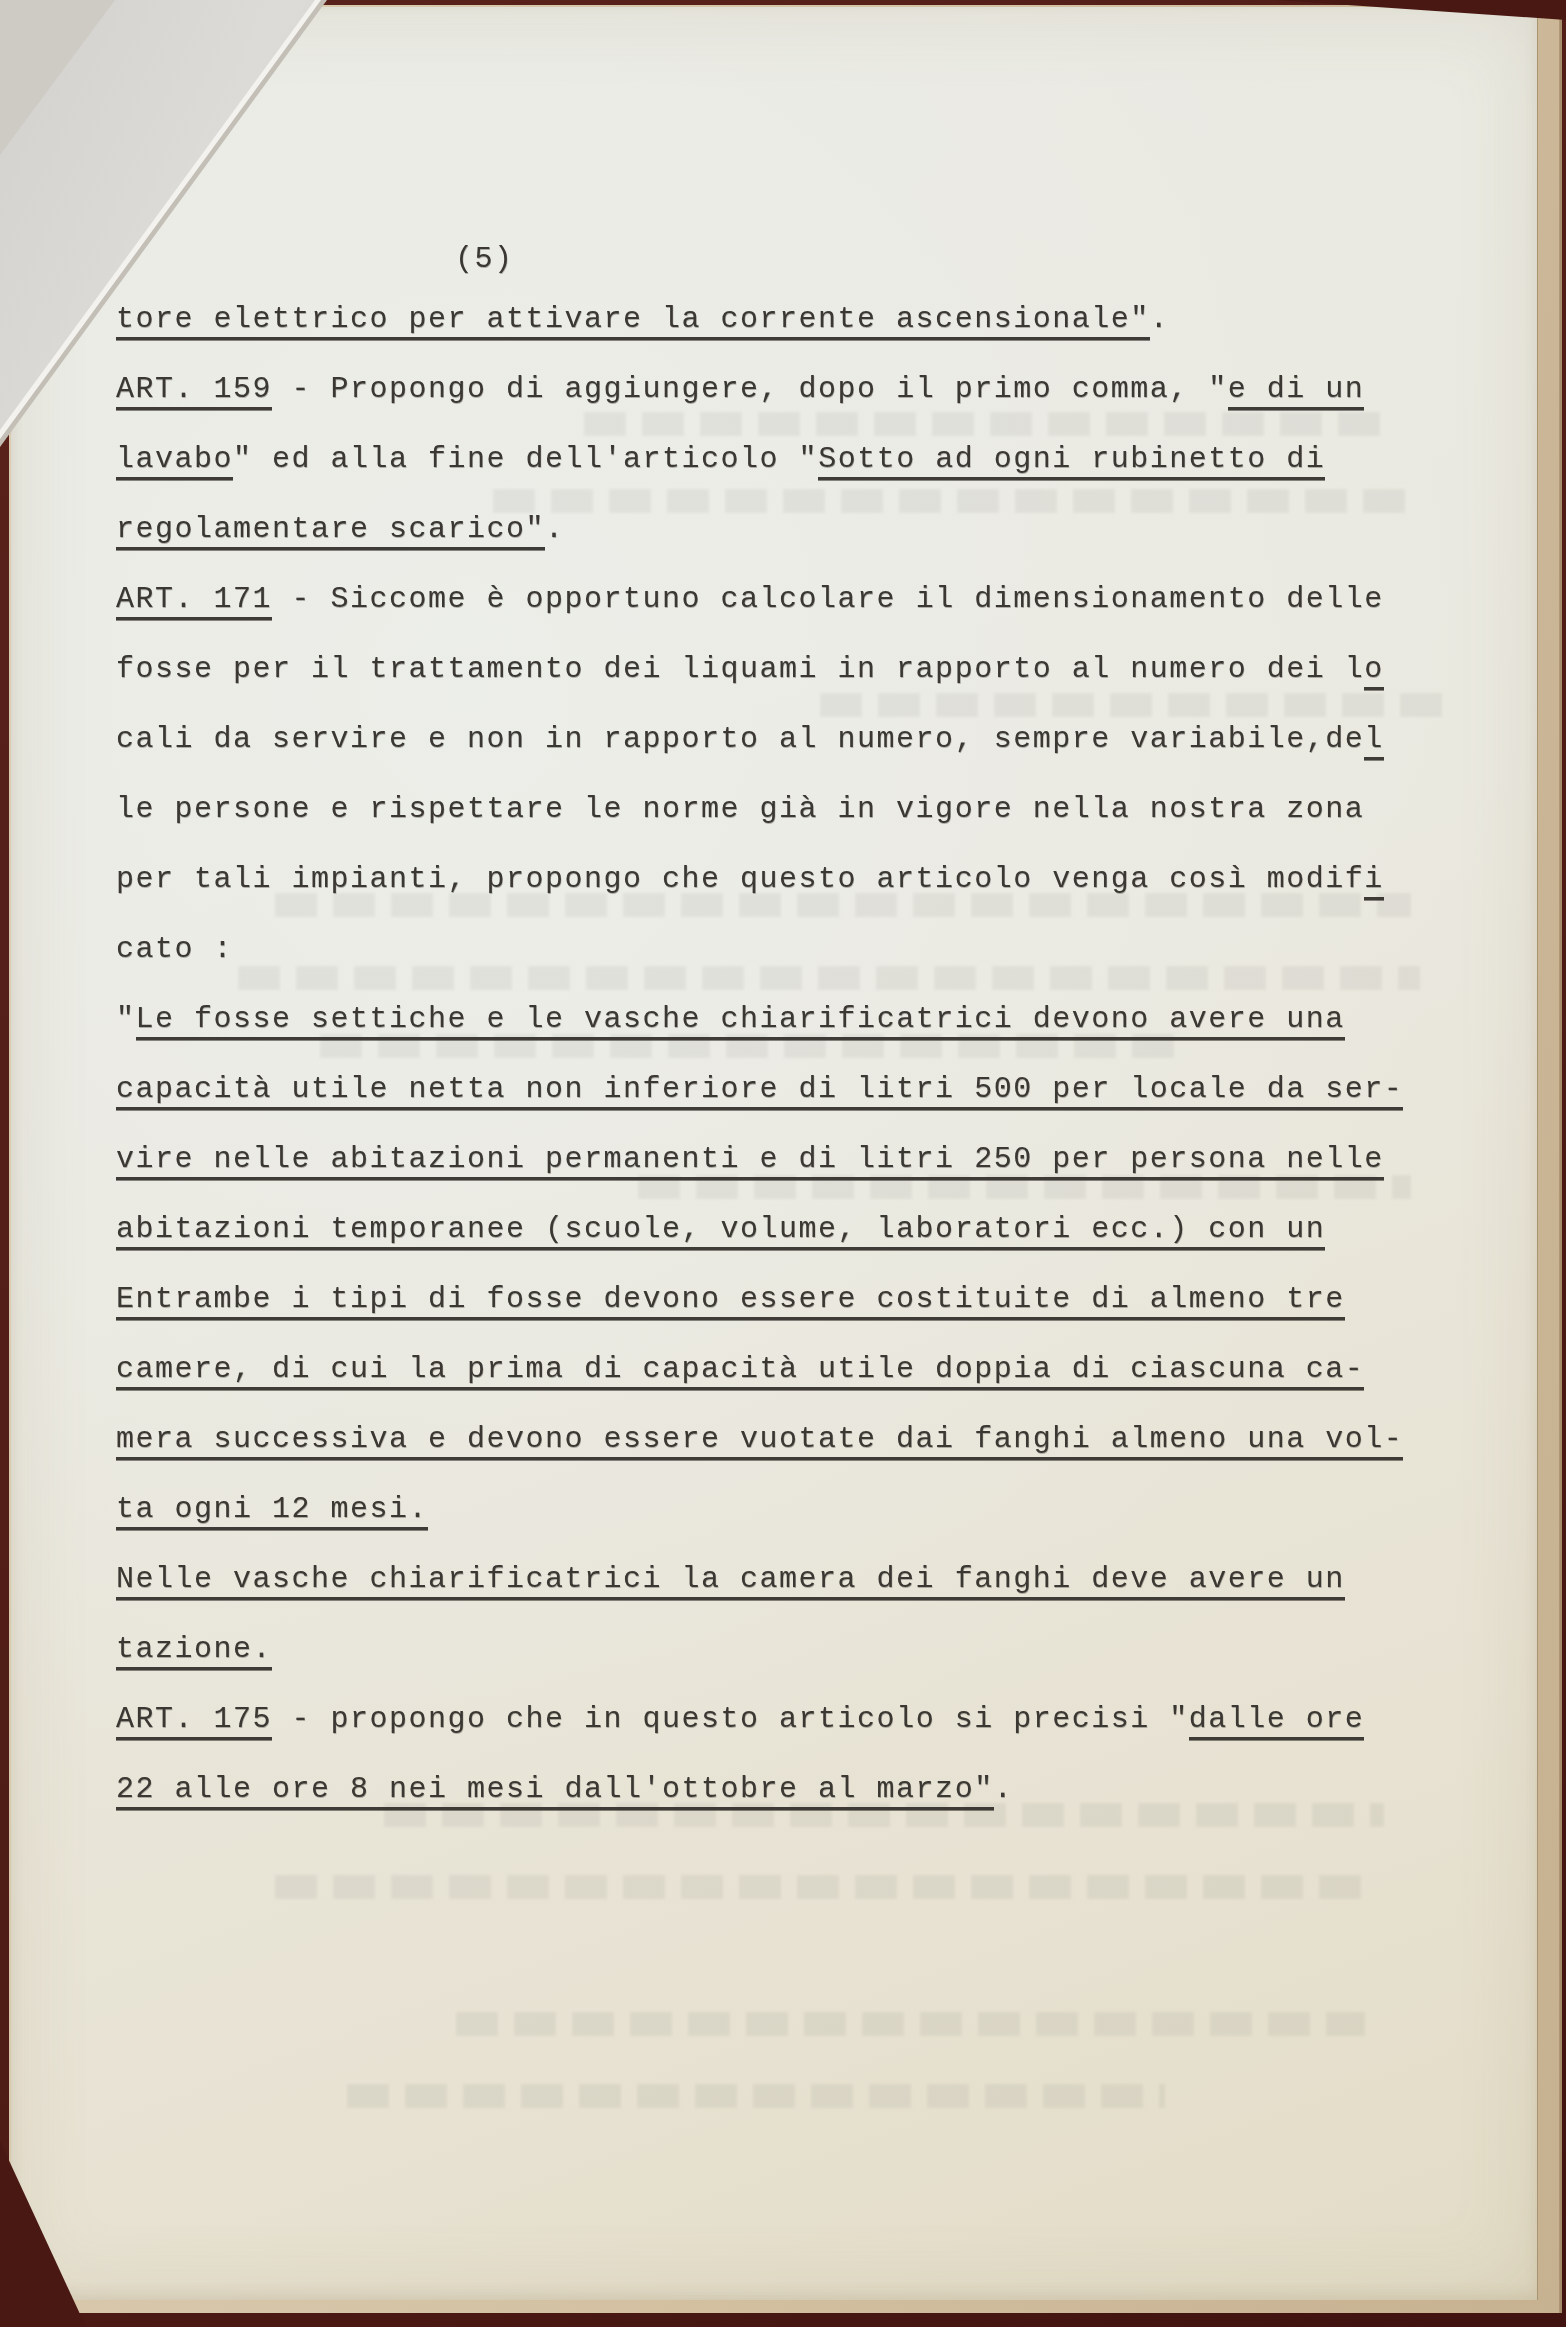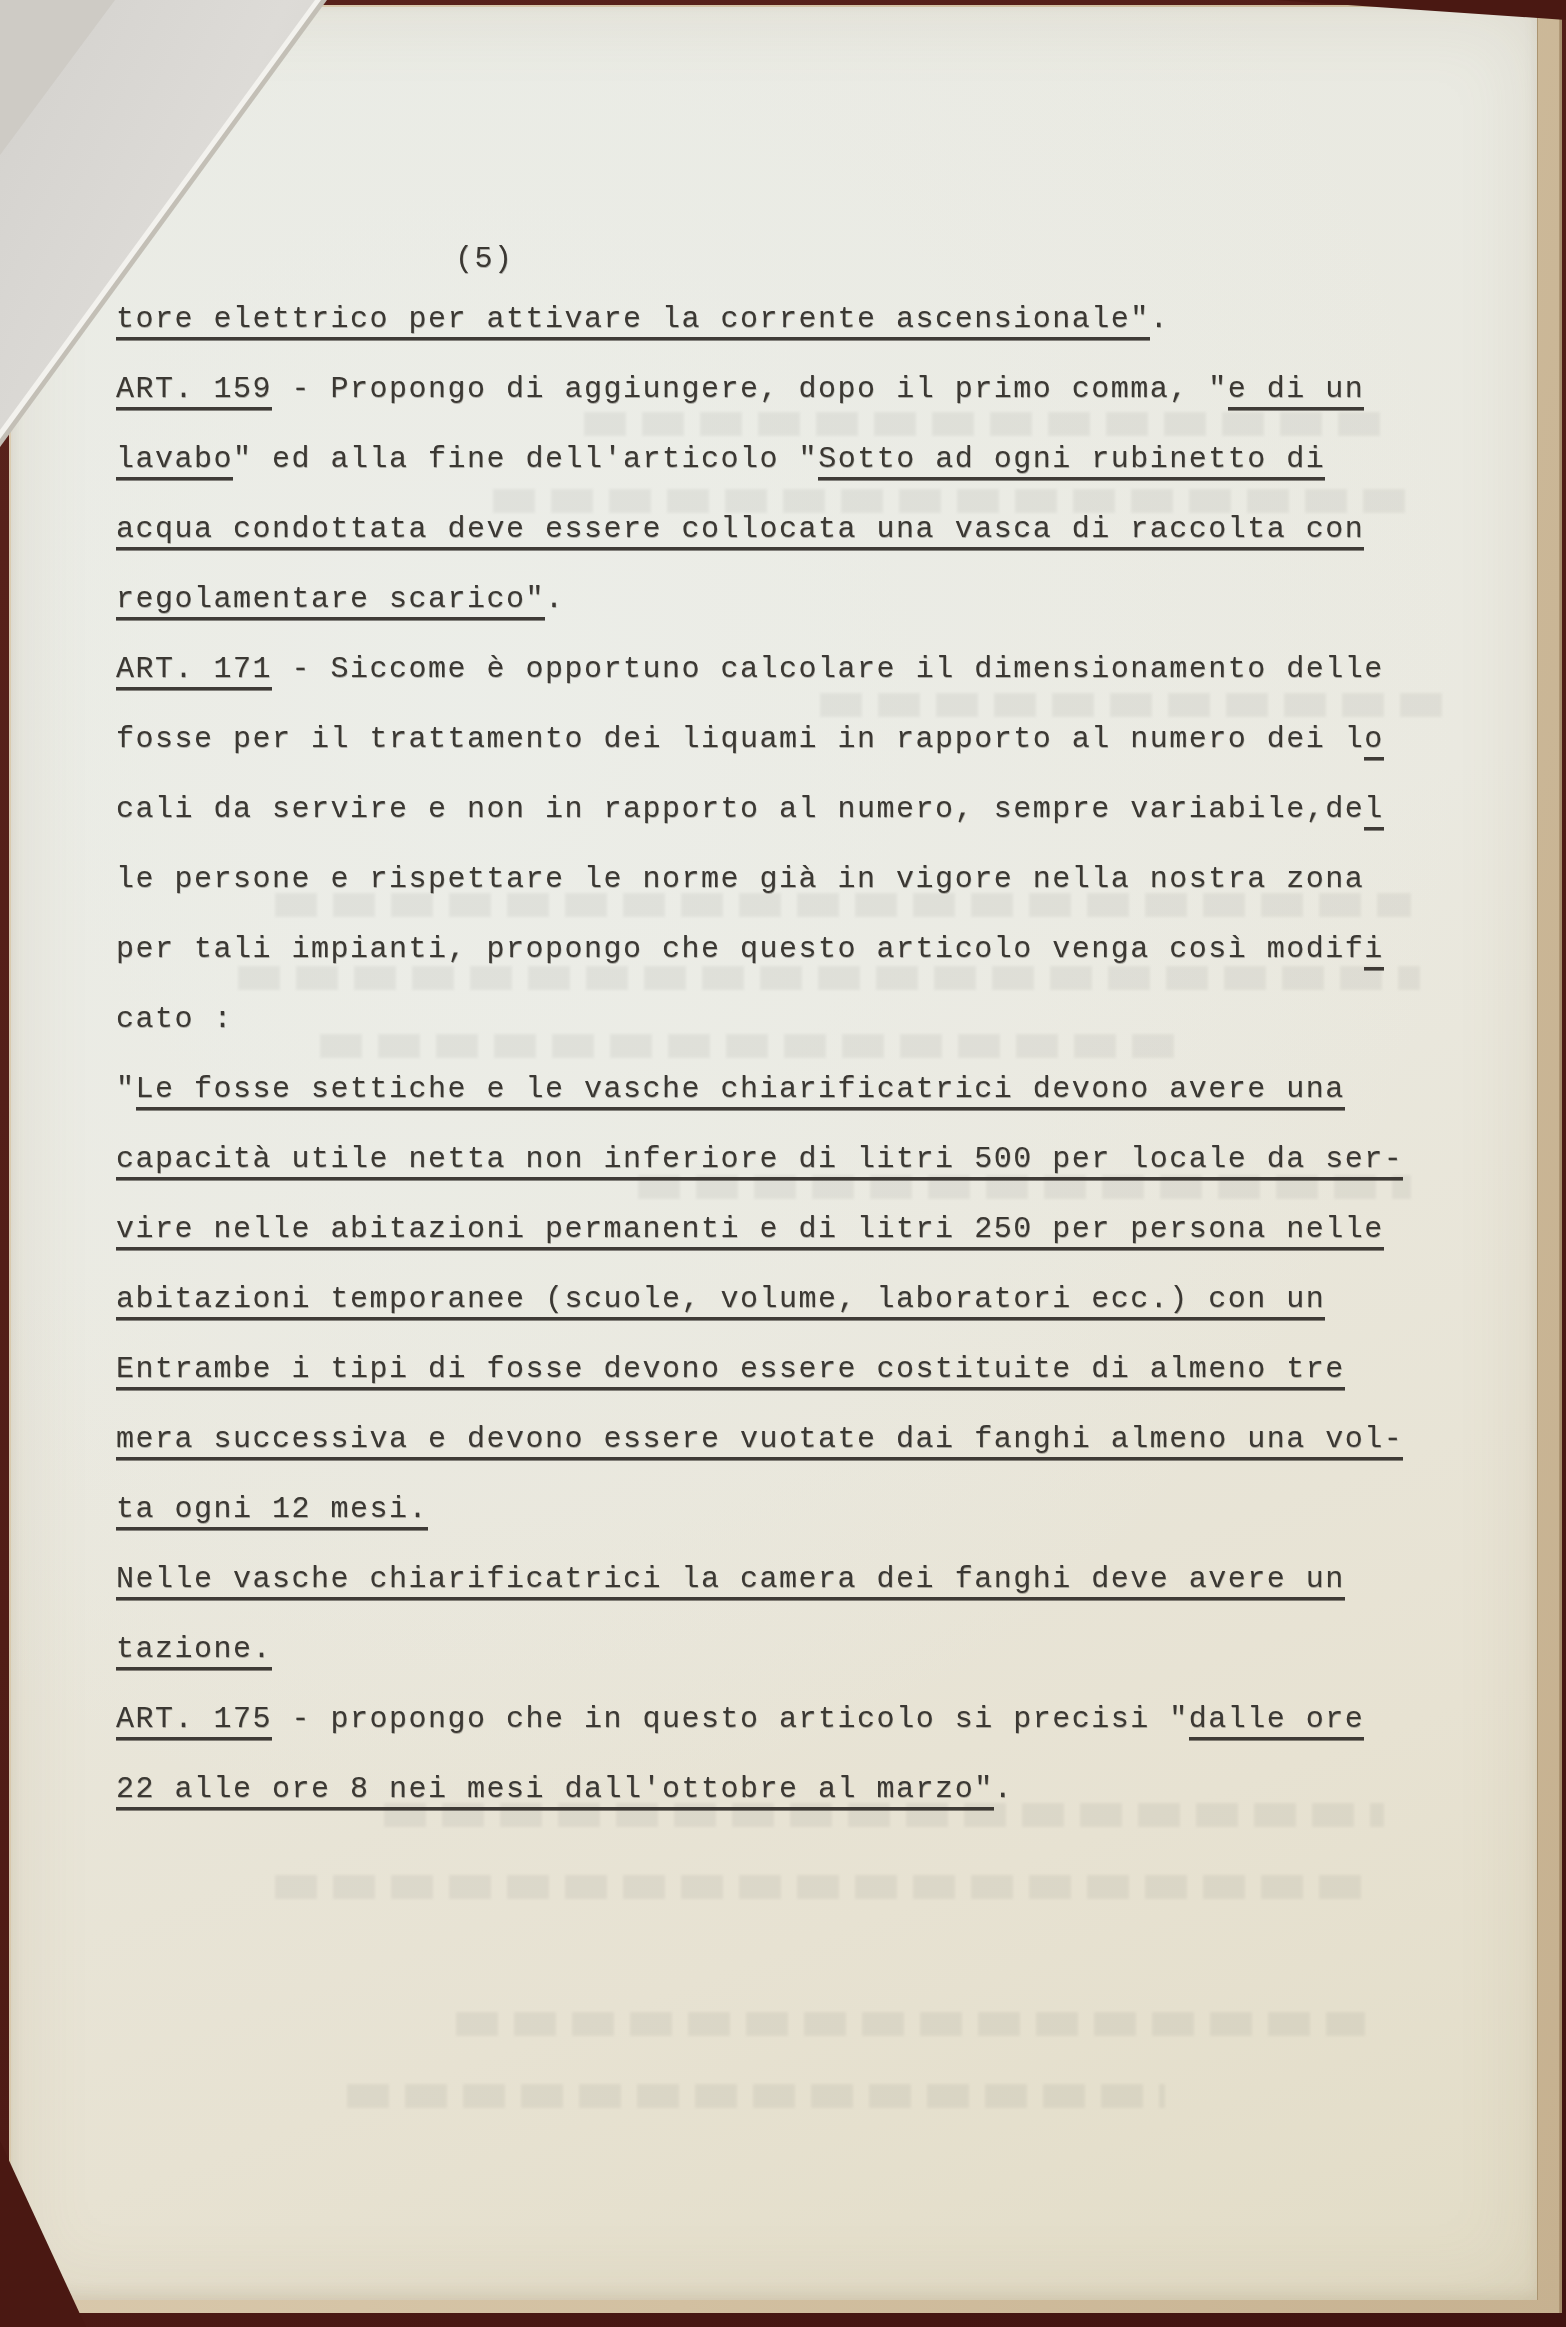--- a/index.html
+++ b/index.html
@@ -94,33 +94,33 @@
   <div class="fold-corner"></div>
 
   <div class="wedge-bl"></div>
   <div class="wedge-tr"></div>
 
   <div class="pagenum">(5)</div>
   <div class="lines">
       <div class="line"><span class="u">tore elettrico per attivare la corrente ascensionale"</span><span>.</span></div>
       <div class="line"><span class="u">ART. 159</span><span> - Propongo di aggiungere, dopo il primo comma, "</span><span class="u">e di un</span></div>
       <div class="line"><span class="u">lavabo</span><span>" ed alla fine dell'articolo "</span><span class="u">Sotto ad ogni rubinetto di</span></div>
-      <div class="line"><span class="u">acqua condottata deve essere collocata una vasca di raccolta con</span></div>
       <div class="line"><span class="u">regolamentare scarico"</span><span>.</span></div>
       <div class="line"><span class="u">ART. 171</span><span> - Siccome è opportuno calcolare il dimensionamento delle</span></div>
       <div class="line"><span>fosse per il trattamento dei liquami in rapporto al numero dei l</span><span class="u">o</span></div>
       <div class="line"><span>cali da servire e non in rapporto al numero, sempre variabile,de</span><span class="u">l</span></div>
       <div class="line"><span>le persone e rispettare le norme già in vigore nella nostra zona</span></div>
       <div class="line"><span>per tali impianti, propongo che questo articolo venga così modif</span><span class="u">i</span></div>
       <div class="line"><span>cato :</span></div>
       <div class="line"><span>"</span><span class="u">Le fosse settiche e le vasche chiarificatrici devono avere una</span></div>
       <div class="line"><span class="u">capacità utile netta non inferiore di litri 500 per locale da ser-</span></div>
       <div class="line"><span class="u">vire nelle abitazioni permanenti e di litri 250 per persona nelle</span></div>
       <div class="line"><span class="u">abitazioni temporanee (scuole, volume, laboratori ecc.) con un</span></div>
       <div class="line"><span class="u">Entrambe i tipi di fosse devono essere costituite di almeno tre</span></div>
+      <div class="line"><span class="u">camere, di cui la prima di capacità utile doppia di ciascuna ca-</span></div>
       <div class="line"><span class="u">mera successiva e devono essere vuotate dai fanghi almeno una vol-</span></div>
       <div class="line"><span class="u">ta ogni 12 mesi.</span></div>
       <div class="line"><span class="u">Nelle vasche chiarificatrici la camera dei fanghi deve avere un</span></div>
       <div class="line"><span class="u">tazione.</span></div>
       <div class="line"><span class="u">ART. 175</span><span> - propongo che in questo articolo si precisi "</span><span class="u">dalle ore</span></div>
       <div class="line"><span class="u">22 alle ore 8 nei mesi dall'ottobre al marzo"</span><span>.</span></div>
     </div>
 </div>
 
 

